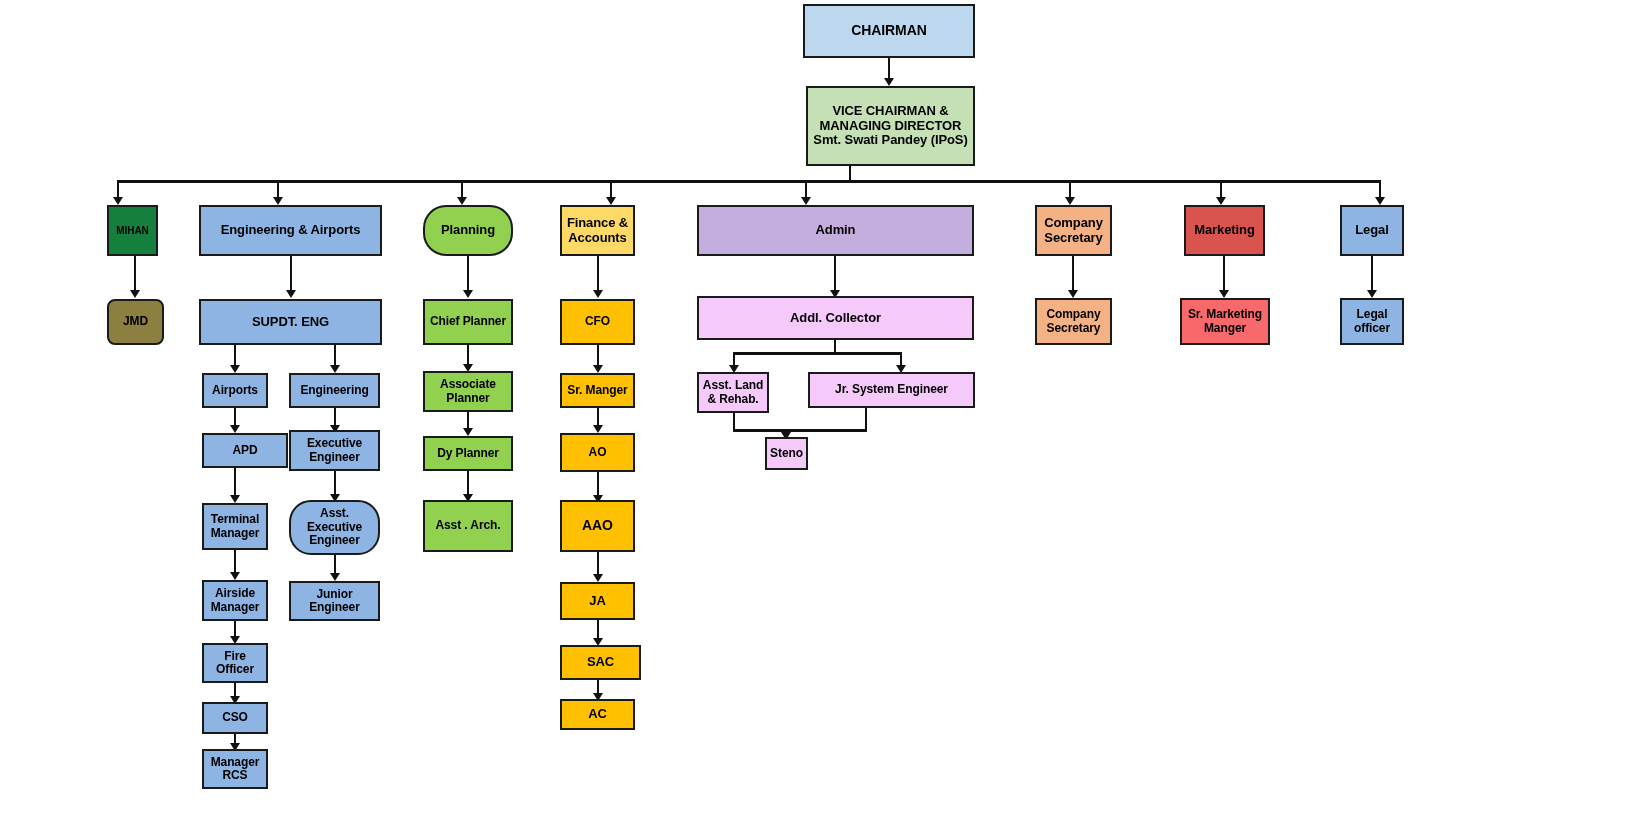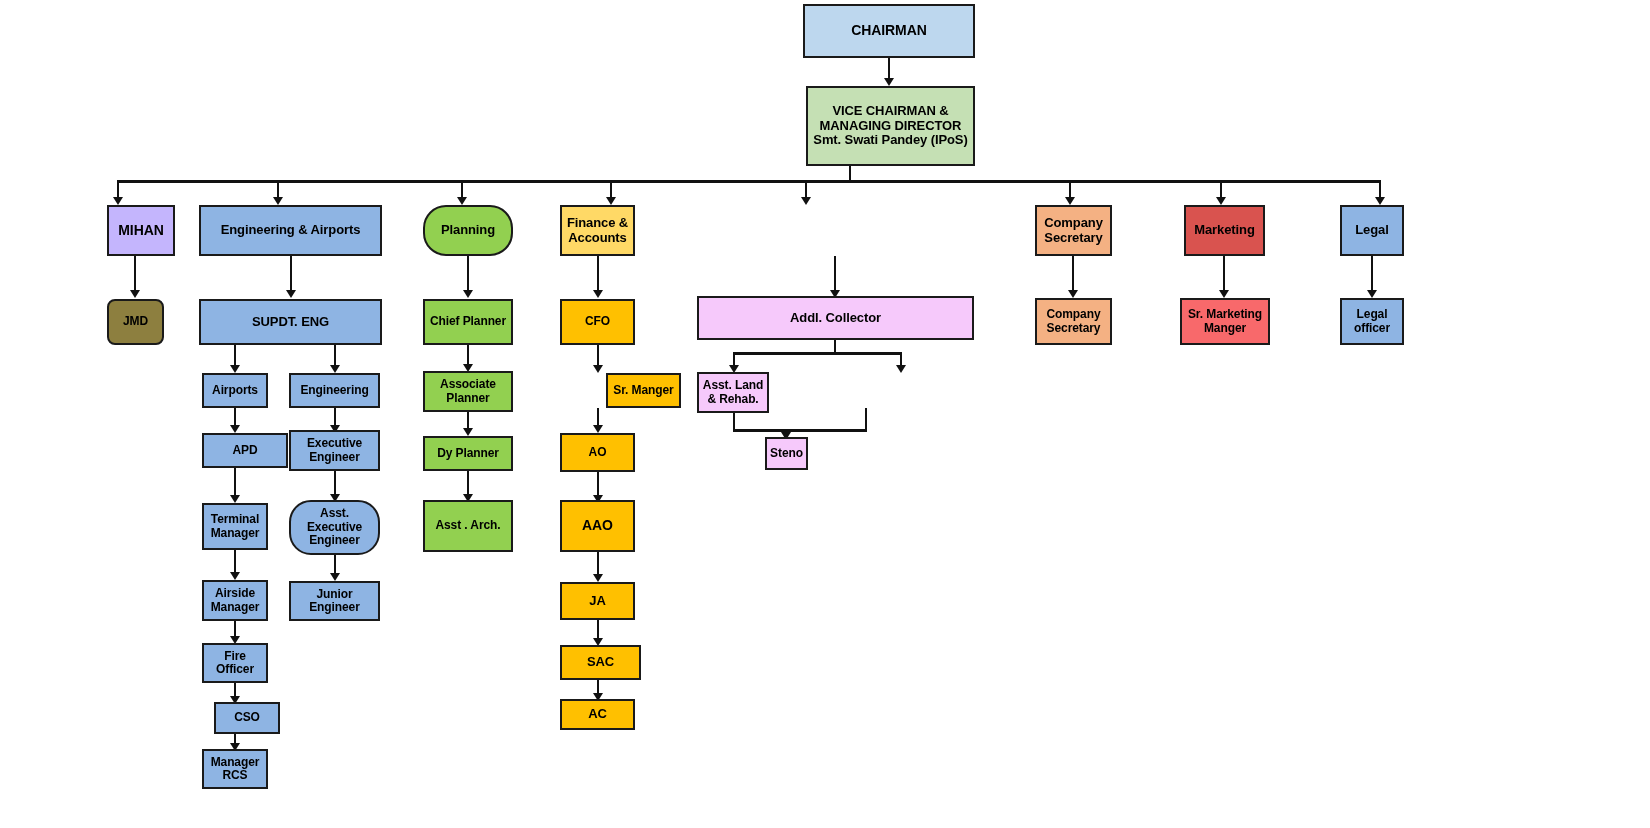--- a/index.html
+++ b/index.html
@@ -78,21 +78,21 @@
 
   <div class="vline" style="left:1069px;top:182px;height:18px;"></div>
   <div class="arrow" style="left:1065px;top:197px;"></div>
 
   <div class="vline" style="left:1220px;top:182px;height:18px;"></div>
   <div class="arrow" style="left:1216px;top:197px;"></div>
 
   <div class="vline" style="left:1379px;top:182px;height:18px;"></div>
   <div class="arrow" style="left:1375px;top:197px;"></div>
 
-  <div class="node" style="left:107px;top:205px;width:68px;height:51px;background:#c4b5fd;font-size:14px;">
+  <div class="node" style="left:107px;top:205px;width:51px;height:51px;background:#15803d;font-size:10px;">
     <span>MIHAN</span>
   </div>
   <div class="vline" style="left:134px;top:256px;height:39px;"></div>
   <div class="arrow" style="left:130px;top:290px;"></div>
   <div class="node" style="left:107px;top:299px;width:57px;height:46px;background:#8d7f3f;font-size:12px;border-radius:8px;">
     <span>JMD</span>
   </div>
 
   <div class="node" style="left:199px;top:205px;width:183px;height:51px;background:#8eb4e3;font-size:13px;">
     <span>Engineering &amp; Airports</span>
@@ -135,21 +135,21 @@
   <div class="vline" style="left:234px;top:621px;height:18px;"></div>
   <div class="arrow" style="left:230px;top:636px;"></div>
 
   <div class="node" style="left:202px;top:643px;width:66px;height:40px;background:#8eb4e3;font-size:12px;">
     <span>Fire
 Officer</span>
   </div>
   <div class="vline" style="left:234px;top:683px;height:16px;"></div>
   <div class="arrow" style="left:230px;top:696px;"></div>
 
-  <div class="node" style="left:214px;top:702px;width:66px;height:32px;background:#8eb4e3;font-size:12px;">
+  <div class="node" style="left:202px;top:702px;width:66px;height:32px;background:#8eb4e3;font-size:12px;">
     <span>CSO</span>
   </div>
   <div class="vline" style="left:234px;top:734px;height:13px;"></div>
   <div class="arrow" style="left:230px;top:743px;"></div>
 
   <div class="node" style="left:202px;top:749px;width:66px;height:40px;background:#8eb4e3;font-size:12px;">
     <span>Manager
 RCS</span>
   </div>
 
@@ -214,21 +214,21 @@
   </div>
   <div class="vline" style="left:597px;top:256px;height:39px;"></div>
   <div class="arrow" style="left:593px;top:290px;"></div>
 
   <div class="node" style="left:560px;top:299px;width:75px;height:46px;background:#ffc000;font-size:12px;">
     <span>CFO</span>
   </div>
   <div class="vline" style="left:597px;top:345px;height:24px;"></div>
   <div class="arrow" style="left:593px;top:365px;"></div>
 
-  <div class="node" style="left:560px;top:373px;width:75px;height:35px;background:#ffc000;font-size:12px;margin-left:46px;">
+  <div class="node" style="left:560px;top:373px;width:75px;height:35px;background:#ffc000;font-size:12px;">
     <span>Sr. Manger</span>
   </div>
   <div class="vline" style="left:597px;top:408px;height:20px;"></div>
   <div class="arrow" style="left:593px;top:425px;"></div>
 
   <div class="node" style="left:560px;top:433px;width:75px;height:39px;background:#ffc000;font-size:12px;">
     <span>AO</span>
   </div>
   <div class="vline" style="left:597px;top:472px;height:27px;"></div>
   <div class="arrow" style="left:593px;top:495px;"></div>
@@ -248,39 +248,45 @@
   <div class="node" style="left:560px;top:645px;width:81px;height:35px;background:#ffc000;font-size:13px;">
     <span>SAC</span>
   </div>
   <div class="vline" style="left:597px;top:680px;height:17px;"></div>
   <div class="arrow" style="left:593px;top:693px;"></div>
 
   <div class="node" style="left:560px;top:699px;width:75px;height:31px;background:#ffc000;font-size:13px;">
     <span>AC</span>
   </div>
 
+  <div class="node" style="left:697px;top:205px;width:277px;height:51px;background:#c3aede;font-size:13px;">
+    <span>Admin</span>
+  </div>
   <div class="vline" style="left:834px;top:256px;height:39px;"></div>
   <div class="arrow" style="left:830px;top:290px;"></div>
 
   <div class="node" style="left:697px;top:296px;width:277px;height:44px;background:#f6c9fb;font-size:13px;">
     <span>Addl. Collector</span>
   </div>
 
   <div class="vline" style="left:834px;top:340px;height:13px;"></div>
   <div class="bus" style="left:733px;top:352px;width:169px;"></div>
   <div class="vline" style="left:733px;top:352px;height:17px;"></div>
   <div class="arrow" style="left:729px;top:365px;"></div>
   <div class="vline" style="left:900px;top:352px;height:17px;"></div>
   <div class="arrow" style="left:896px;top:365px;"></div>
 
   <div class="node" style="left:697px;top:372px;width:72px;height:41px;background:#f6c9fb;font-size:12px;">
     <span>Asst. Land
 &amp; Rehab.</span>
   </div>
 
+  <div class="node" style="left:808px;top:372px;width:167px;height:36px;background:#f6c9fb;font-size:12px;">
+    <span>Jr. System Engineer</span>
+  </div>
 
   <div class="vline" style="left:733px;top:413px;height:17px;"></div>
   <div class="vline" style="left:865px;top:408px;height:22px;"></div>
   <div class="bus" style="left:733px;top:429px;width:134px;"></div>
   <div class="vline" style="left:785px;top:429px;height:9px;"></div>
   <div class="arrow" style="left:781px;top:432px;"></div>
 
   <div class="node" style="left:765px;top:437px;width:43px;height:33px;background:#f6c9fb;font-size:12px;">
     <span>Steno</span>
   </div>

